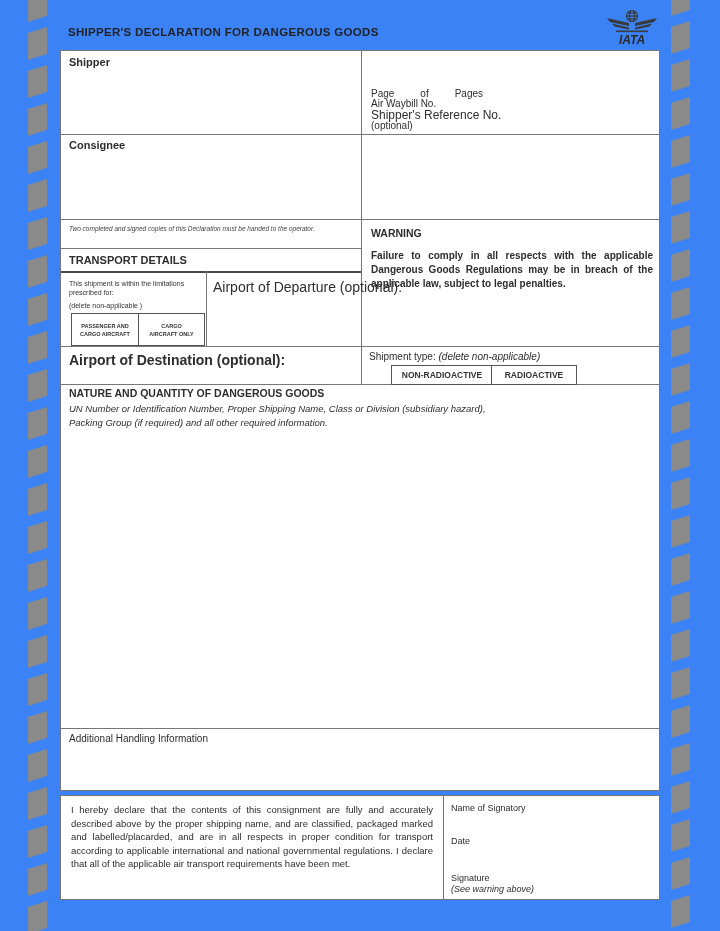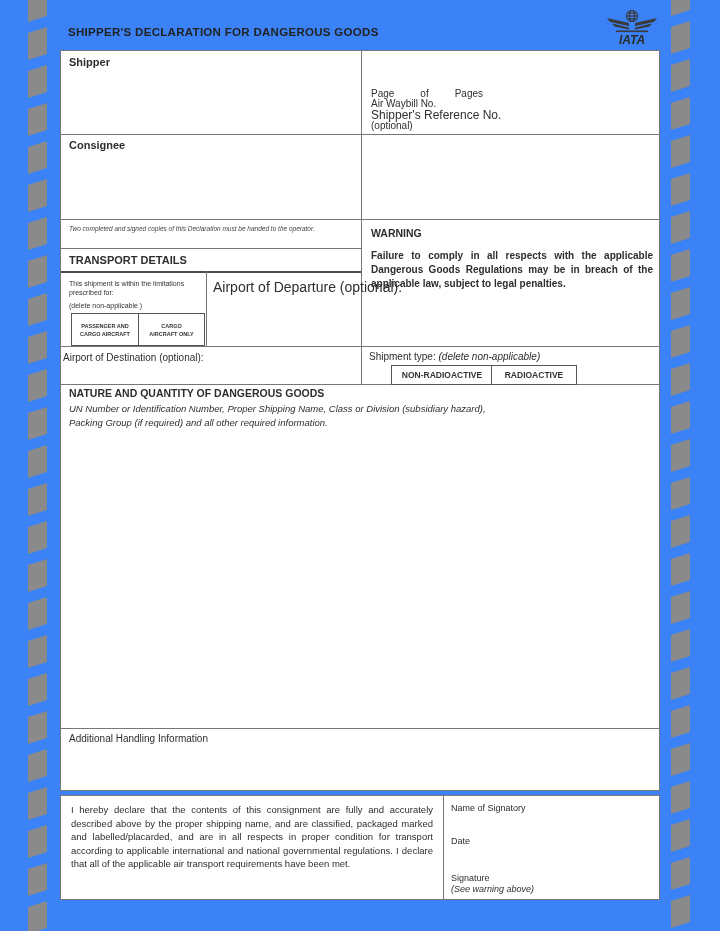--- a/index.html
+++ b/index.html
@@ -147,21 +147,21 @@
     <div class="optbox" style="left:10px;top:262px;width:66px;height:31px;">
       <span class="t" style="font-size:5.5px;line-height:8px;">PASSENGER AND</span>
       <span class="t" style="font-size:5.5px;line-height:8px;">CARGO AIRCRAFT</span>
     </div>
     <div class="optbox" style="left:77px;top:262px;width:65px;height:31px;">
       <span class="t" style="font-size:5.5px;line-height:8px;">CARGO</span>
       <span class="t" style="font-size:5.5px;line-height:8px;">AIRCRAFT ONLY</span>
     </div>
     <div class="lbl" style="left:152px;top:228px;font-size:14px;">Airport of Departure (optional):</div>
     <div class="fill" style="left:146px;top:244px;width:153px;height:50px;"></div>
-    <div class="lbl" style="left:2px;top:301px;font-size:10px;">Airport of Destination (optional):</div>
+    <div class="lbl" style="left:8px;top:301px;font-size:14px;font-weight:bold;">Airport of Destination (optional):</div>
     <div class="fill" style="left:180px;top:298px;width:118px;height:34px;"></div>
 
     <div class="lbl b" style="left:310px;top:176px;font-size:10.5px;">WARNING</div>
     <div class="para b" style="left:310px;top:198px;width:282px;font-size:10px;line-height:14px;">Failure to comply in all respects with the applicable Dangerous Goods Regulations may be in breach of the applicable law, subject to legal penalties.</div>
 
     <div class="lbl" style="left:308px;top:300px;font-size:10px;">
       <span>Shipment type:</span>
       <span class="i">(delete non-applicable)</span>
     </div>
     <div class="optbox" style="left:330px;top:314px;width:100px;height:18px;">

